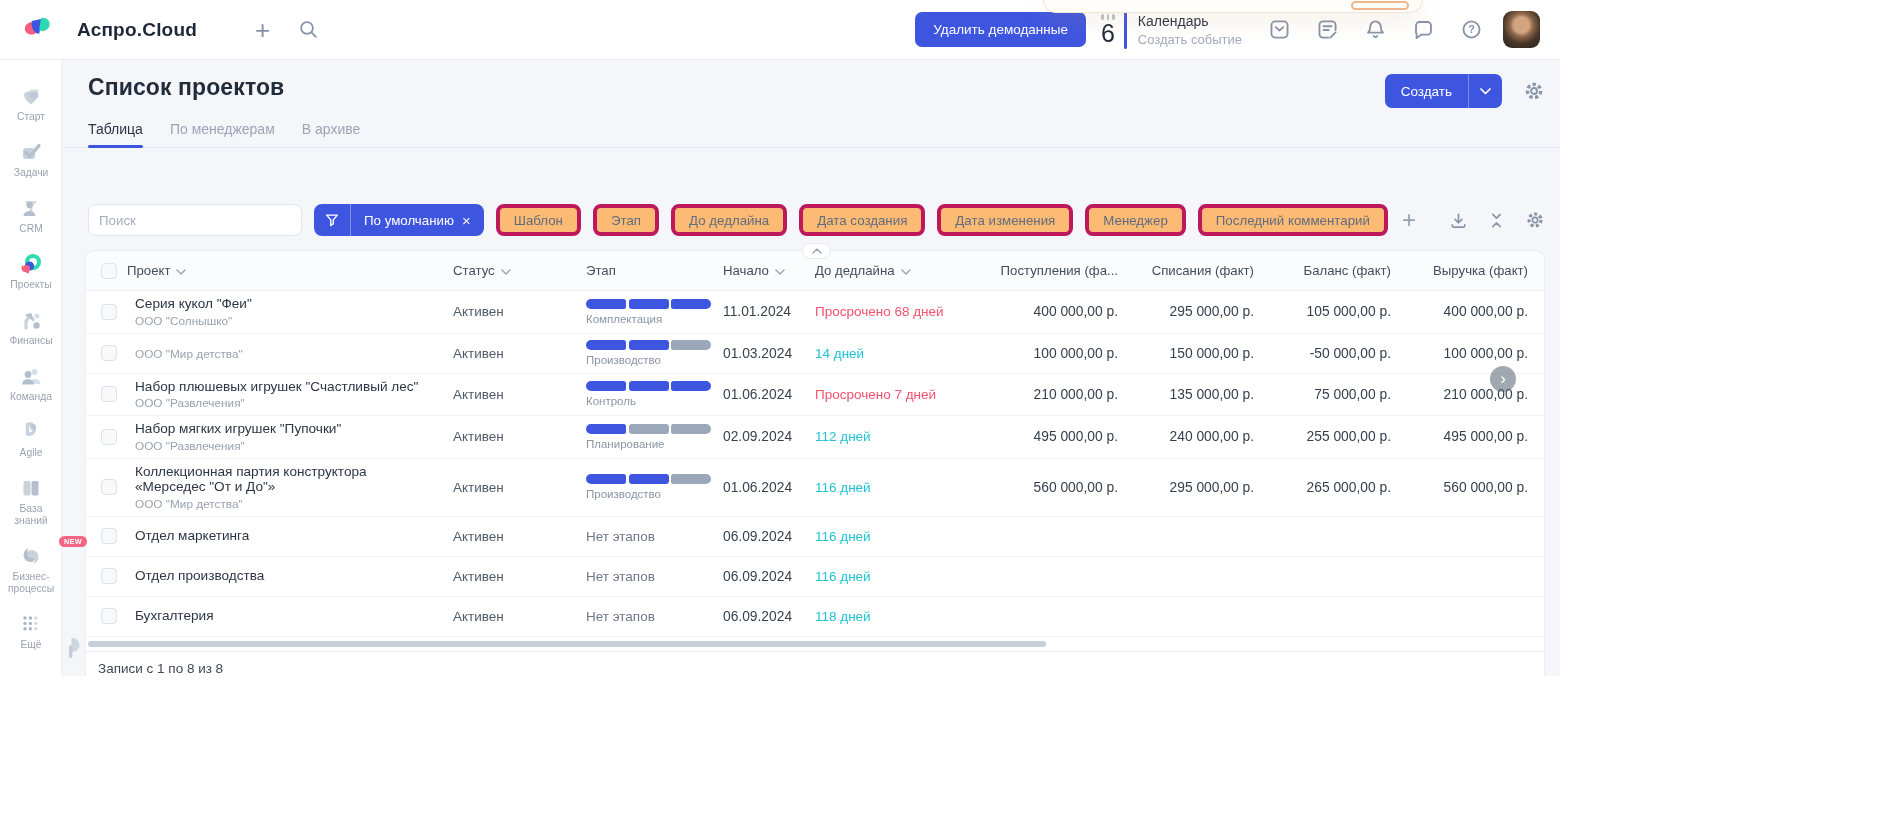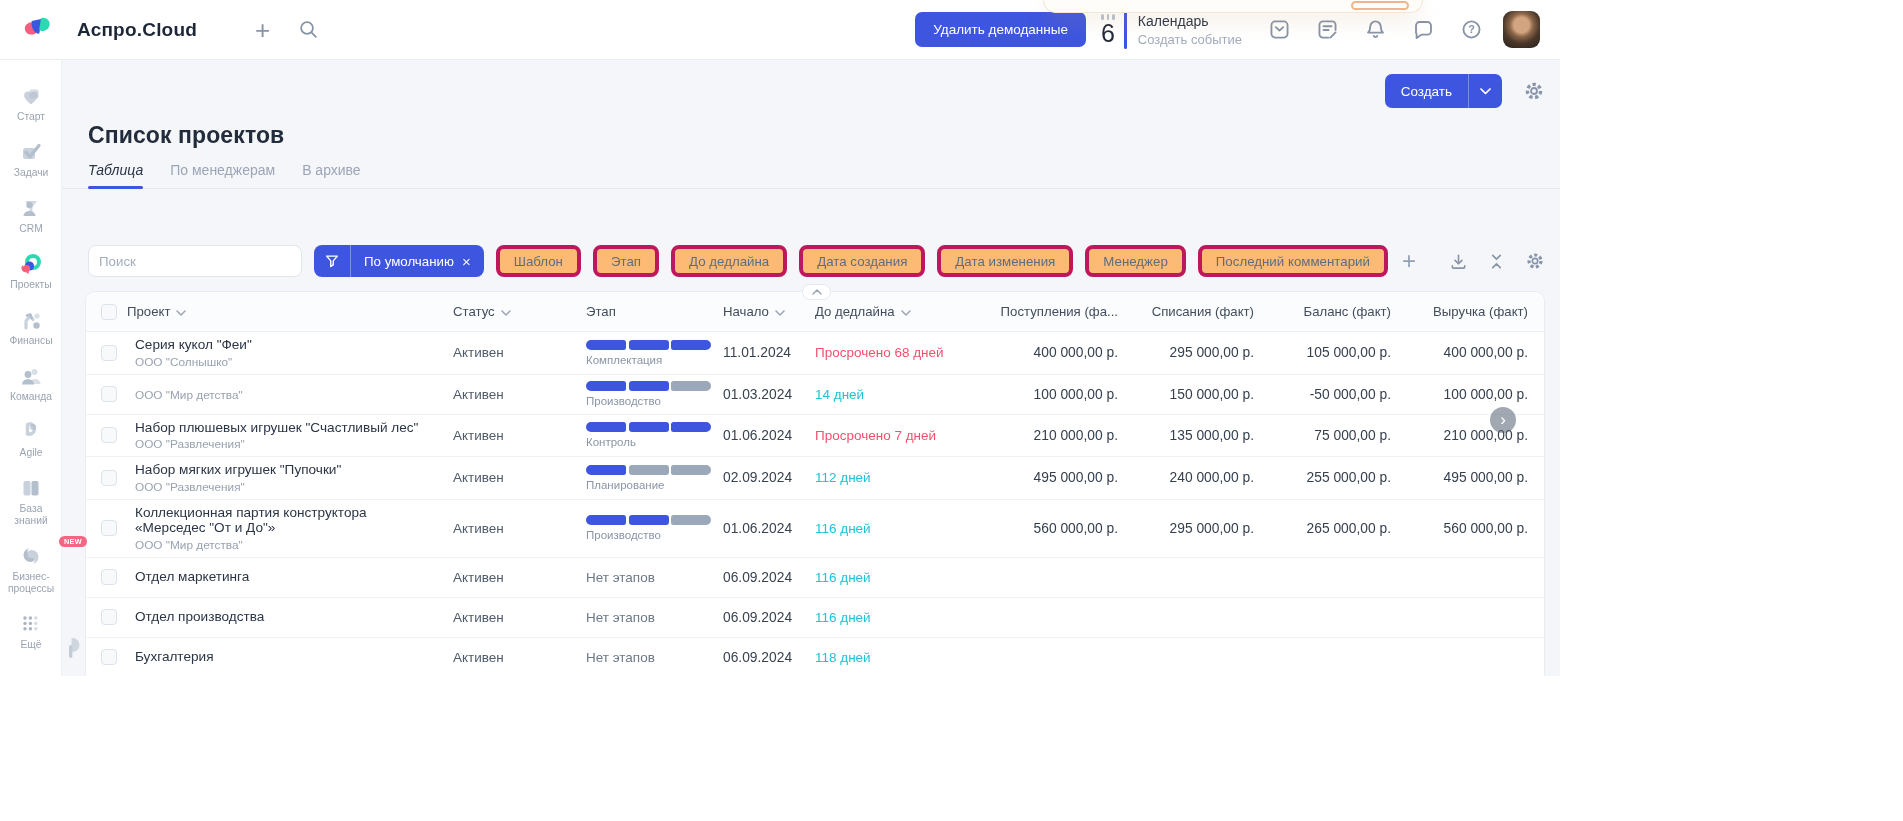--- a/index.html
+++ b/index.html
@@ -38,29 +38,29 @@
   .sb-item{display:flex;flex-direction:column;align-items:center;margin-bottom:17px;cursor:pointer;position:relative;width:62px;}
   .sb-ico{height:24px;display:flex;align-items:center;justify-content:center;position:relative;}
   .sb-label{font-size:10.3px;color:#9aa3b2;margin-top:3px;text-align:center;line-height:12px;}
   .sb-badge{position:absolute;top:-8px;left:40px;background:#f56584;color:#fff;font-size:7.3px;font-weight:700;letter-spacing:.3px;
     padding:2px 5px;border-radius:7px;line-height:1;}
   .sb-bottom{margin-top:auto;margin-bottom:12px;cursor:pointer;}
 
   
   .main{position:absolute;top:60px;left:62px;width:1498px;height:616px;background:#f5f6fa;overflow:hidden;}
   .page-head{display:flex;align-items:flex-start;padding:14px 15px 0 26px;}
-  .page-title{font-size:23px;font-weight:600;color:#222c3a;letter-spacing:.1px;margin-top:48px;}
+  .page-title{font-size:23px;font-weight:600;color:#222c3a;letter-spacing:.1px;}
   .head-actions{margin-left:auto;display:flex;align-items:center;gap:21px;}
   .btn-create{display:flex;align-items:stretch;height:34px;background:#3e55e0;border-radius:7px;overflow:hidden;cursor:pointer;}
   .btn-create .lbl{display:flex;align-items:center;padding:0 16px;color:#ffffff;font-size:13.5px;}
   .btn-create .dd{display:flex;align-items:center;padding:0 11px;border-left:1px solid rgba(255,255,255,.32);}
   .gear-btn{cursor:pointer;display:flex;}
   .tabs{display:flex;gap:27px;padding:13px 0 0 26px;border-bottom:1px solid #e5e9f0;}
   .tab{font-size:14px;color:#9ba5b6;padding-bottom:10px;cursor:pointer;position:relative;}
-  .tab.active{color:#2b3545;font-style:italic;}
+  .tab.active{color:#2b3545;}
   .tab.active::after{content:"";position:absolute;left:0;right:0;bottom:-1px;height:3px;background:#3e55e0;border-radius:2px;}
 
   
   .filter-bar{display:flex;align-items:center;gap:12px;margin:56px 15px 0 26px;}
   .search-box{width:214px;height:32px;background:#fff;border:1px solid #e1e6ee;border-radius:8px;padding:0 10px;font-size:13.3px;
     color:#3c4654;font-family:inherit;outline:none;}
   .search-box::placeholder{color:#a3adbd;}
   .chip-filter{display:flex;align-items:stretch;height:32px;background:#3e55e0;border-radius:8px;overflow:hidden;cursor:pointer;}
   .chip-filter .fseg{display:flex;align-items:center;padding:0 10px;border-right:1px solid rgba(255,255,255,.35);}
   .chip-filter .flbl{display:flex;align-items:center;gap:8px;padding:0 13px;color:#fff;font-size:13.3px;}

